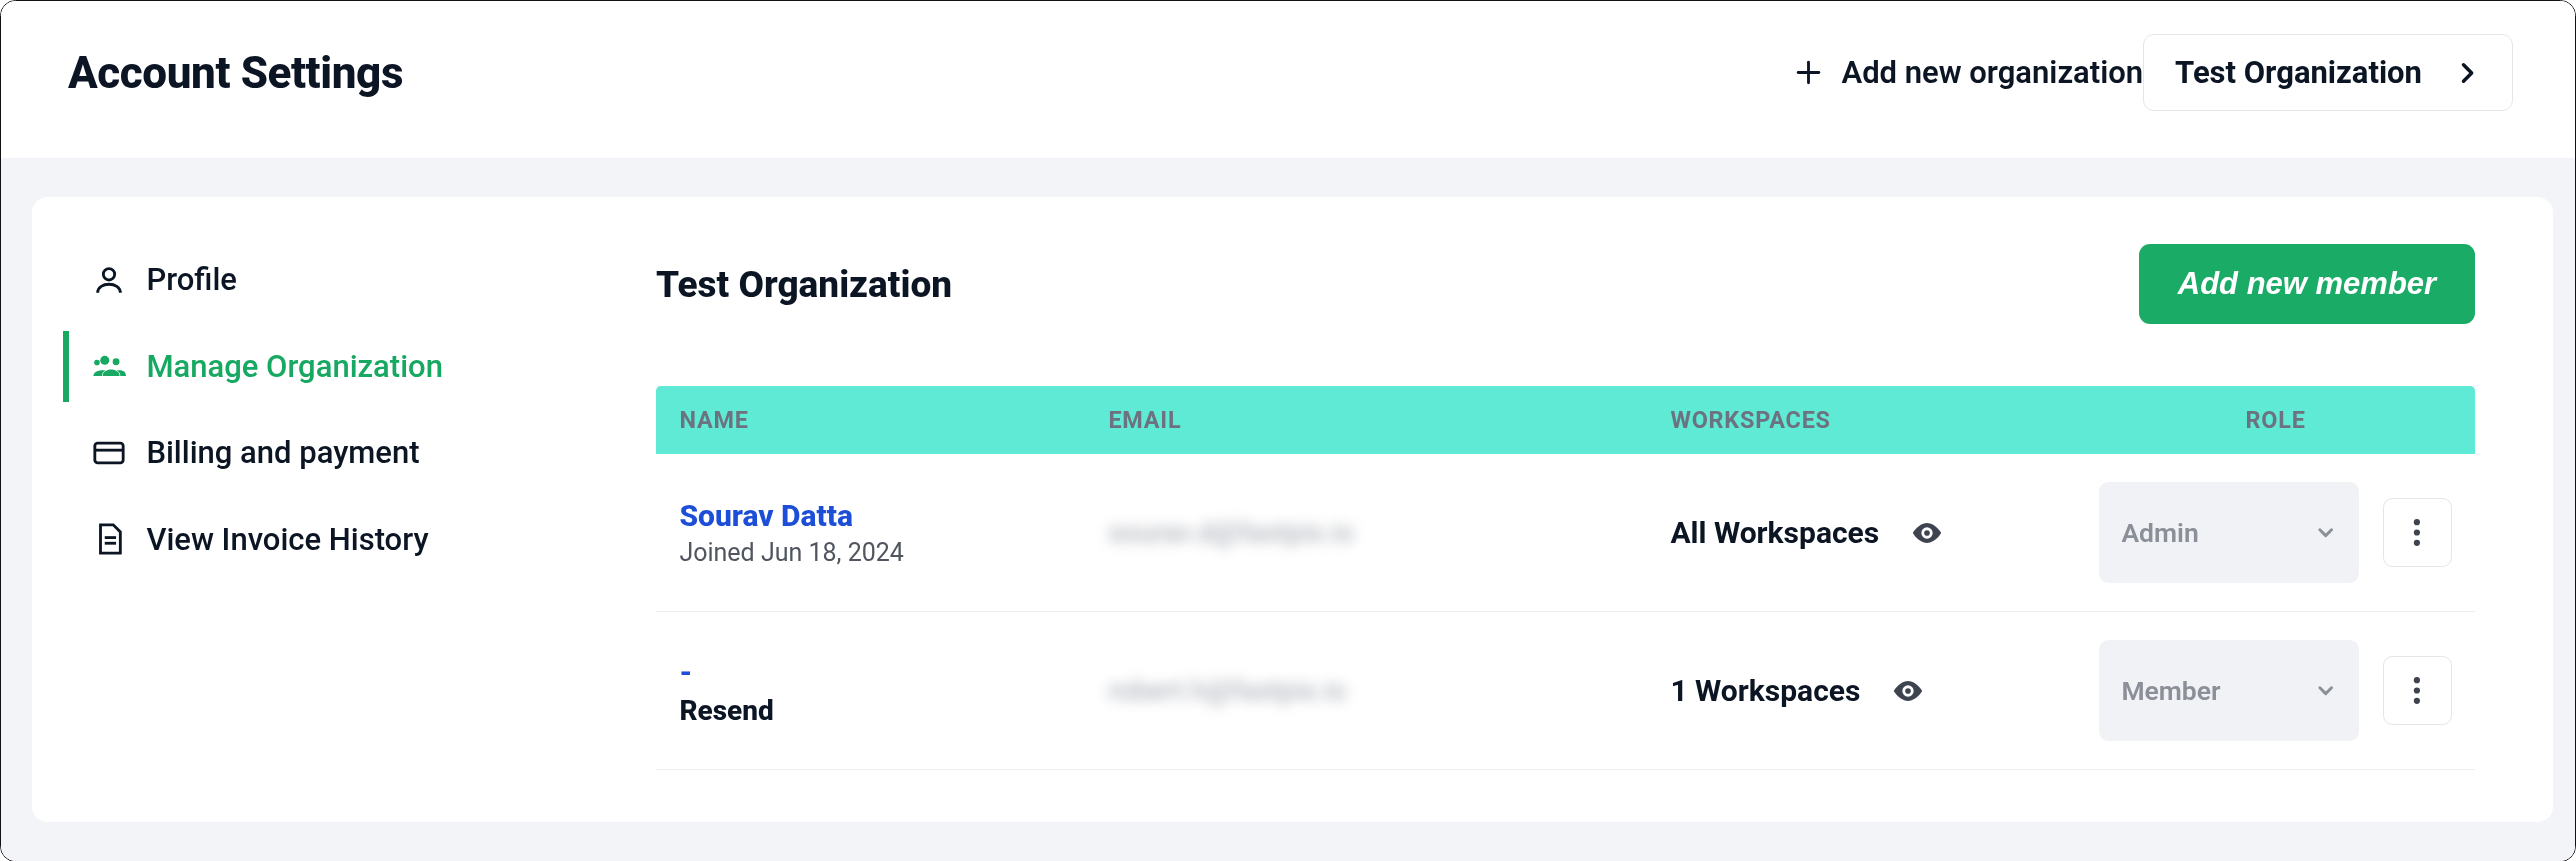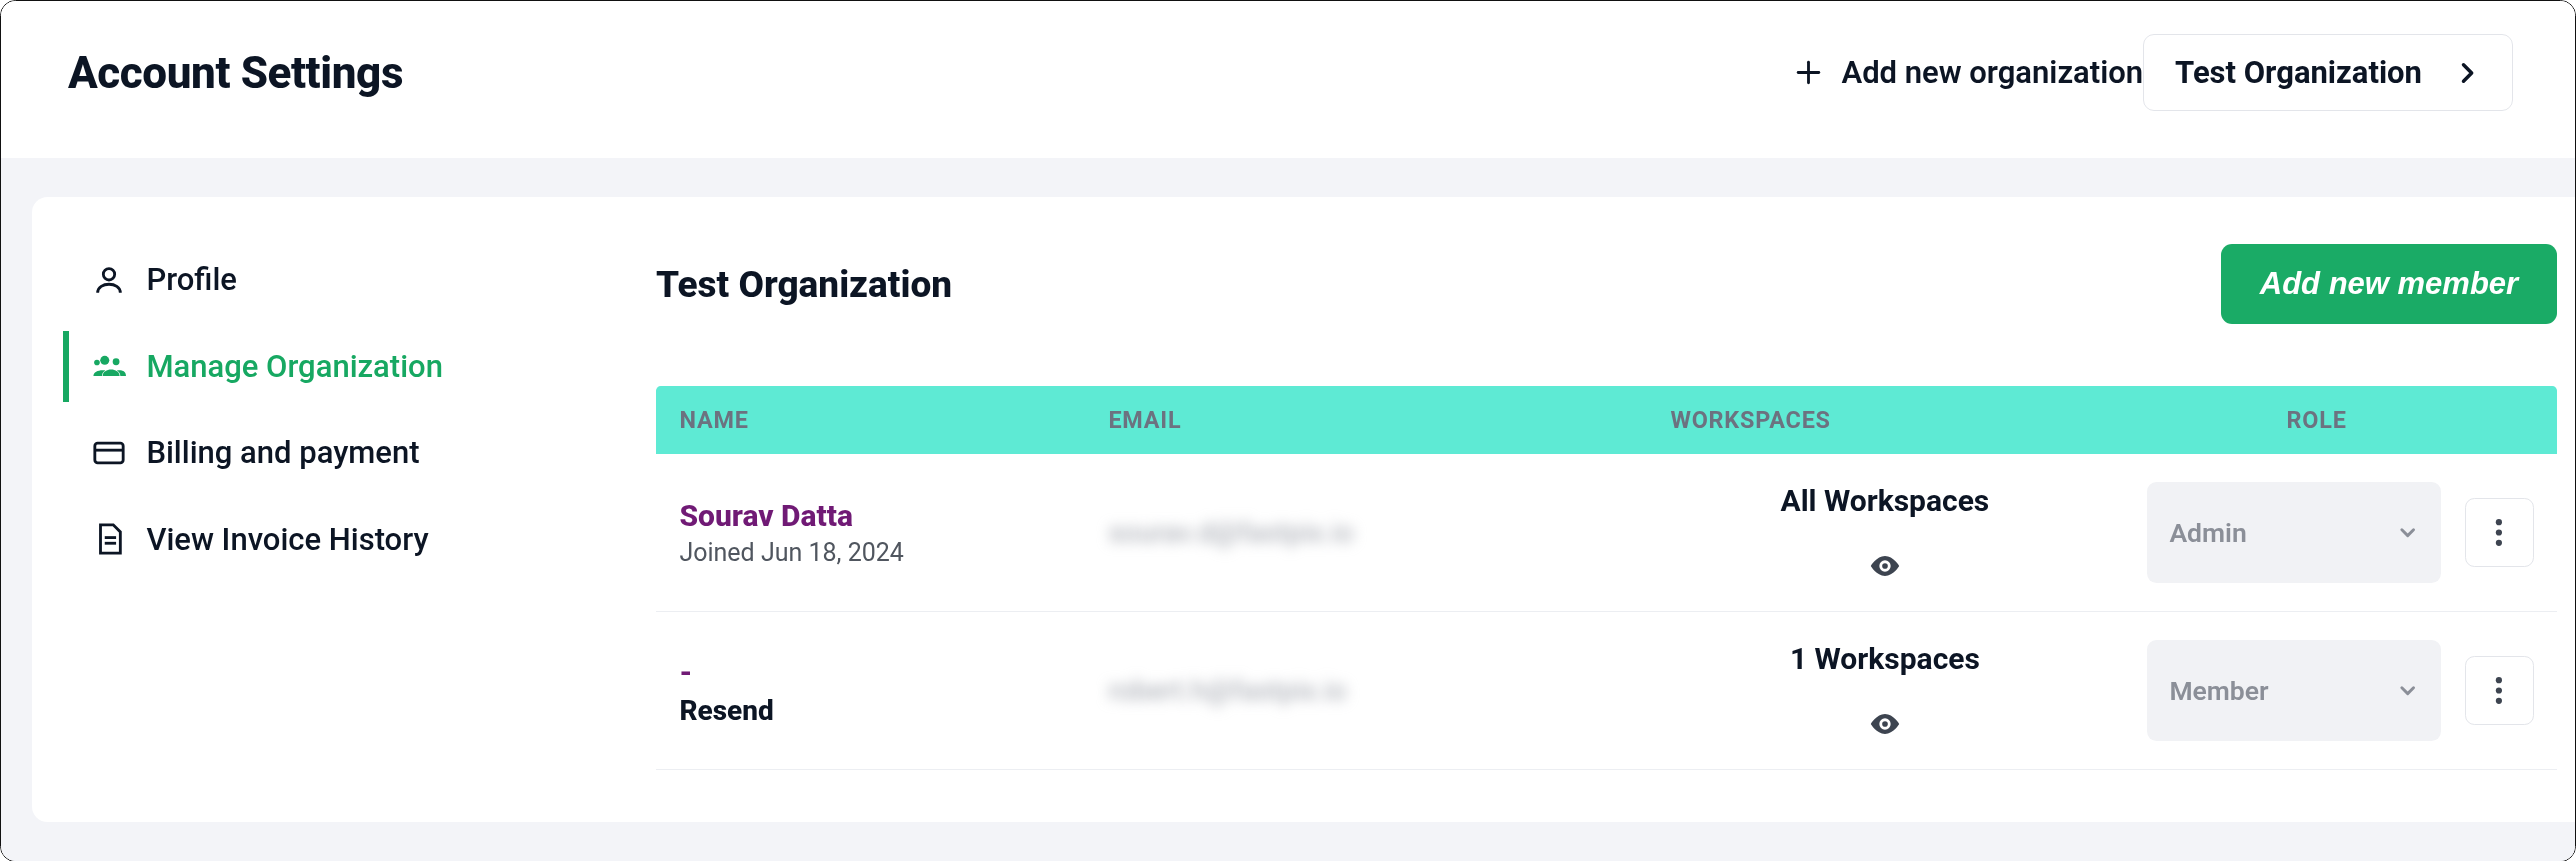--- a/index.html
+++ b/index.html
@@ -148,21 +148,21 @@
   .trow {
     display: grid;
     grid-template-columns: 429px 562px 429px 1fr;
     align-items: center;
     padding: 28px 23.4px;
     border-bottom: 1.6px solid #eceef2;
   }
   .name-cell .member-name {
     font-size: 30px;
     font-weight: 800;
-    color: #701a75;
+    color: #1d4ed8;
   }
   .name-cell .joined {
     font-size: 25px;
     font-weight: 400;
     color: #50565f;
     margin-top: 4.7px;
   }
   .name-cell .resend {
     font-size: 28px;
     font-weight: 800;
@@ -175,40 +175,38 @@
     color: #9ea2ab;
     filter: blur(6.2px);
   }
   .ws-cell {
     display: flex;
     align-items: center;
     gap: 31px;
     font-size: 30px;
     font-weight: 700;
     color: #0c1524;
-    flex-direction: column;
   }
   .ws-cell svg { width: 34px; height: 34px; color: #3d4450; cursor: pointer; }
 
   .role-cell {
     display: flex;
     align-items: center;
     justify-content: flex-end;
     gap: 23.4px;
   }
   .role-select {
     display: flex;
     align-items: center;
     justify-content: space-between;
-    width: 294px;
+    width: 260px;
     padding: 35px 22px;
     background: #f1f2f5;
     border-radius: 9.4px;
     cursor: pointer;
-    margin-left: 48px;
   }
   .role-select span {
     font-size: 26.5px;
     font-weight: 600;
     color: #8b8f98;
   }
   .role-select svg { width: 23.4px; height: 23.4px; color: #8b8f98; }
   .kebab {
     width: 69px;
     height: 69px;

